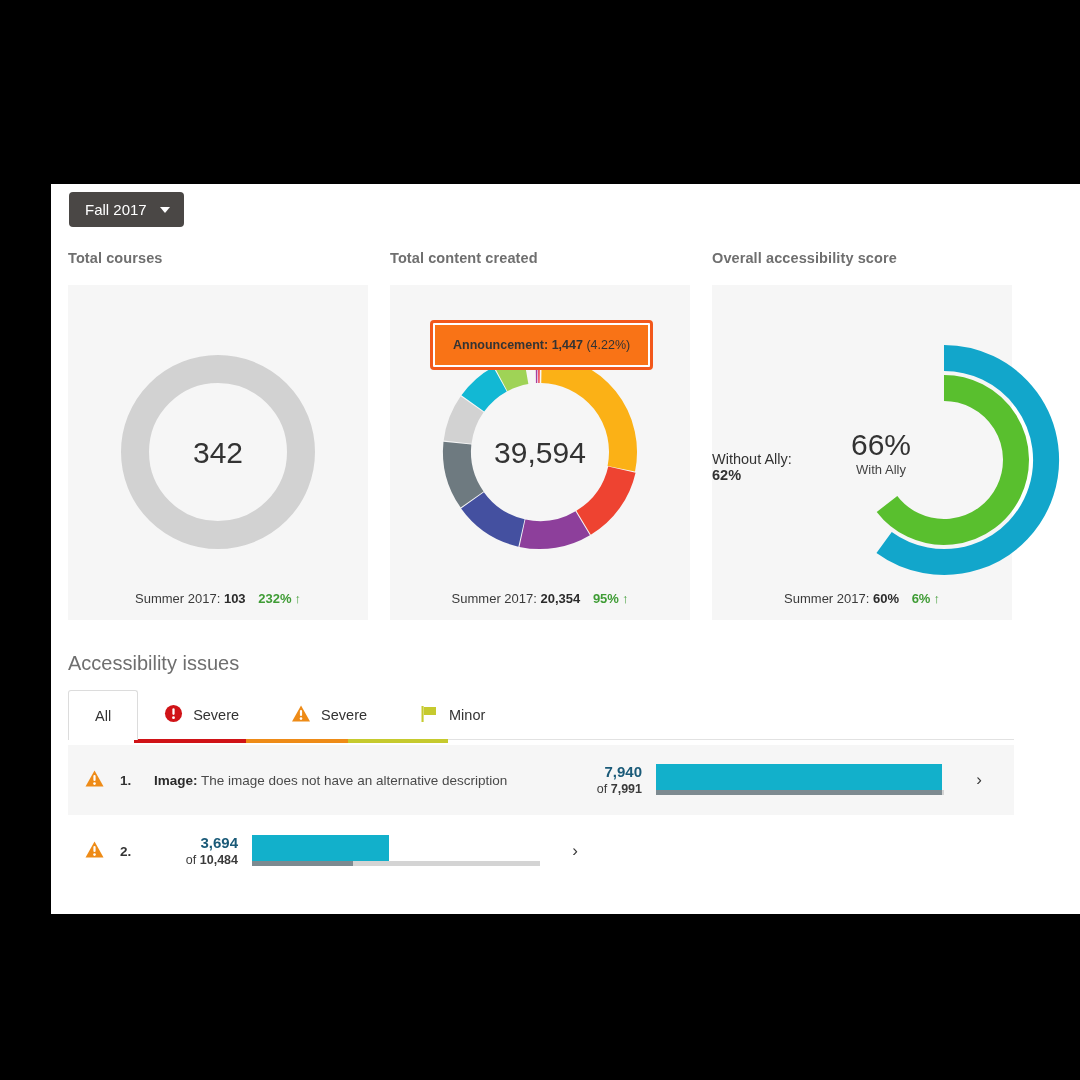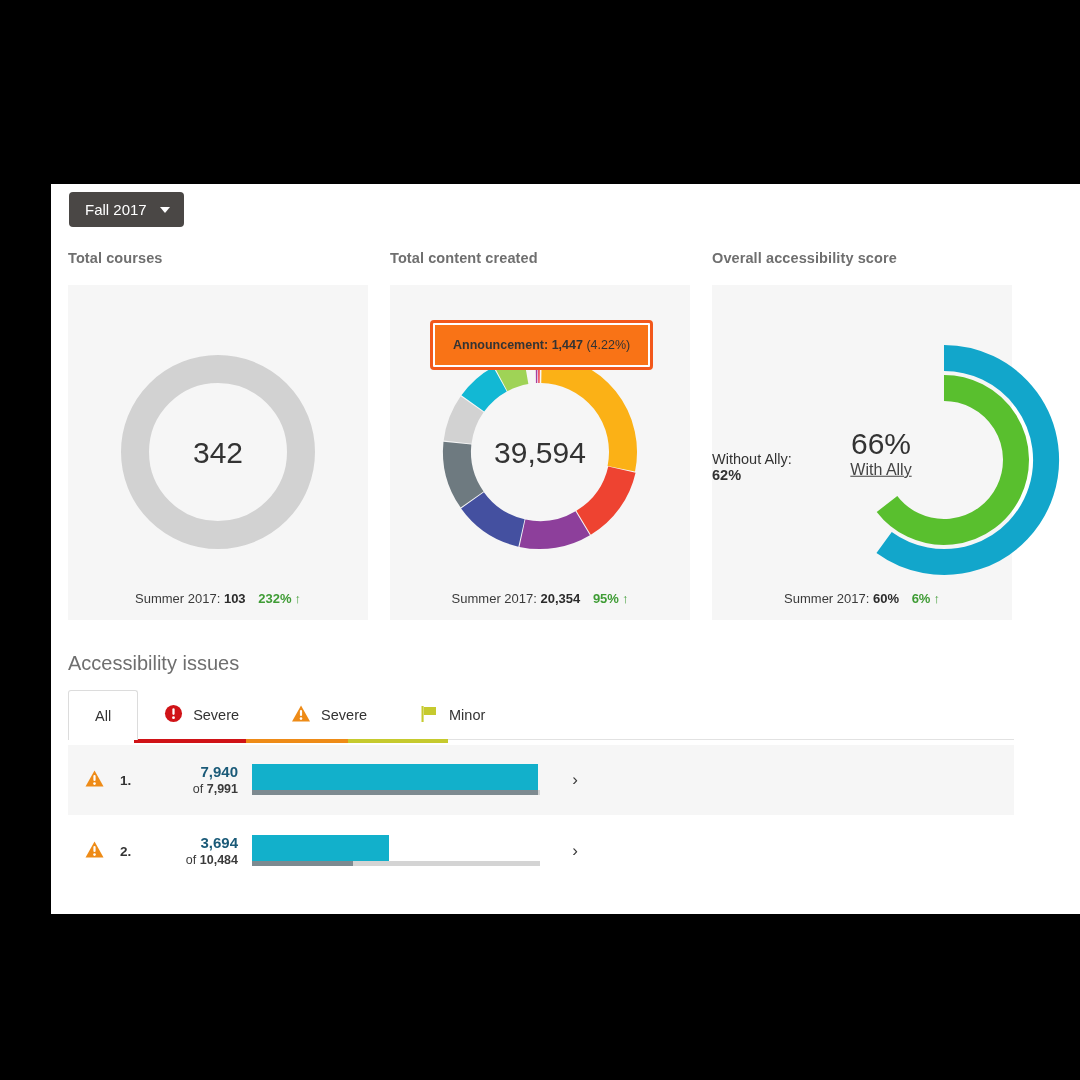--- a/index.html
+++ b/index.html
@@ -50,21 +50,21 @@
 
   
   .donut-wrap { position: relative; width: 300px; height: 285px; }
   .donut-wrap svg { position: absolute; left: 0; top: 0; }
   .donut-center {
     position: absolute; left: 0; right: 0;
     top: 50%; transform: translateY(-50%);
     text-align: center;
   }
   .donut-big { font-size: 30px; color: #333333; line-height: 1.15; }
-  .donut-sub { font-size: 16px; color: #444444; text-decoration: underline; }
+  .donut-sub { font-size: 13px; color: #444444; }
 
   .card-footer {
     position: absolute; bottom: 14px; left: 0; right: 0;
     text-align: center; font-size: 13px; color: #3b3b3b;
   }
   .card-footer b { font-weight: bold; color: #2b2b2b; }
   .delta { color: #3f9c35; font-weight: bold; margin-left: 9px; }
   .delta .arrow { font-weight: normal; margin-left: 3px; }
 
   .ally-head {
@@ -291,20 +291,24 @@
 
   <div class="issue-row r1">
     <div class="issue-icon">
       <svg width="21" height="19" viewBox="0 0 20 19">
           <path d="M10 1.5 L19 17.5 L1 17.5 Z" fill="#ee8b17"></path>
           <rect x="8.9" y="6" width="2.2" height="6" rx="1.1" fill="#fff"></rect>
           <circle cx="10" cy="14.6" r="1.3" fill="#fff"></circle>
         </svg>
     </div>
     <div class="issue-num">1.</div>
+    <div class="issue-text">
+      <b>Image:</b>
+      <span>The image does not have an alternative description</span>
+    </div>
     <div class="issue-counts">
       <div class="count-main">7,940</div>
       <div class="count-of"><span>of </span><b>7,991</b></div>
     </div>
     <div class="bar-area">
       <div class="bar-fill" style="width:99.4%;"></div>
       <div class="bar-base-bg"></div>
       <div class="bar-base-fill" style="width:99.4%;"></div>
     </div>
     <div class="chev">›</div>

